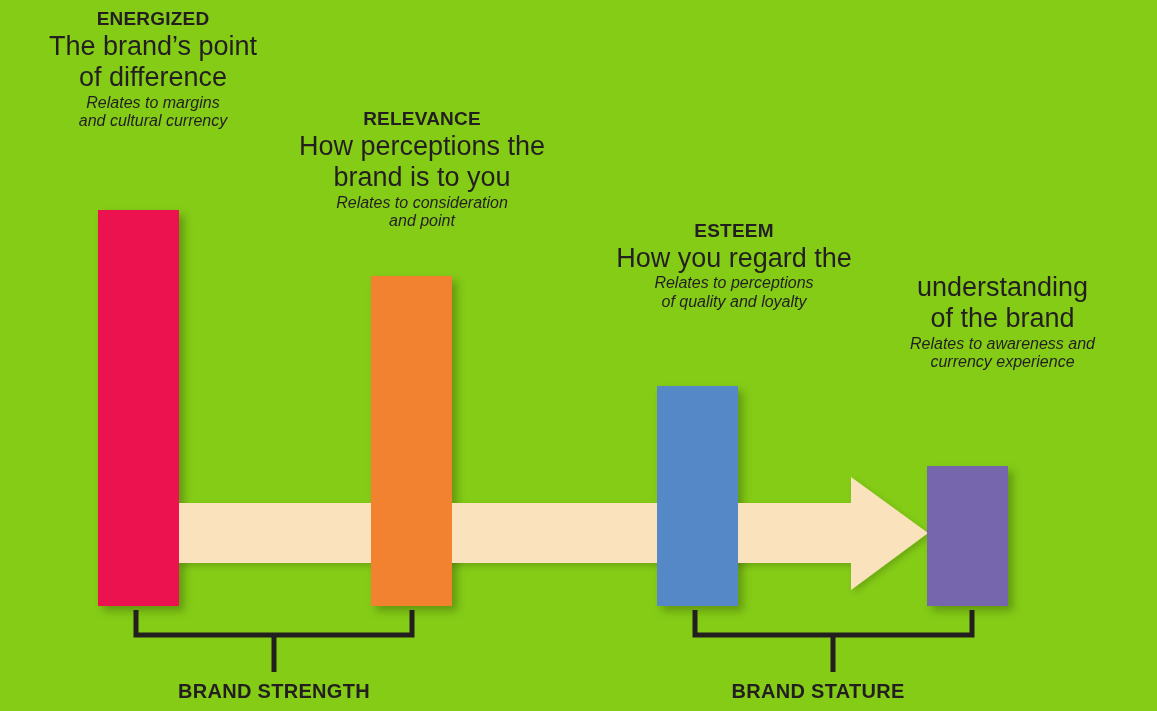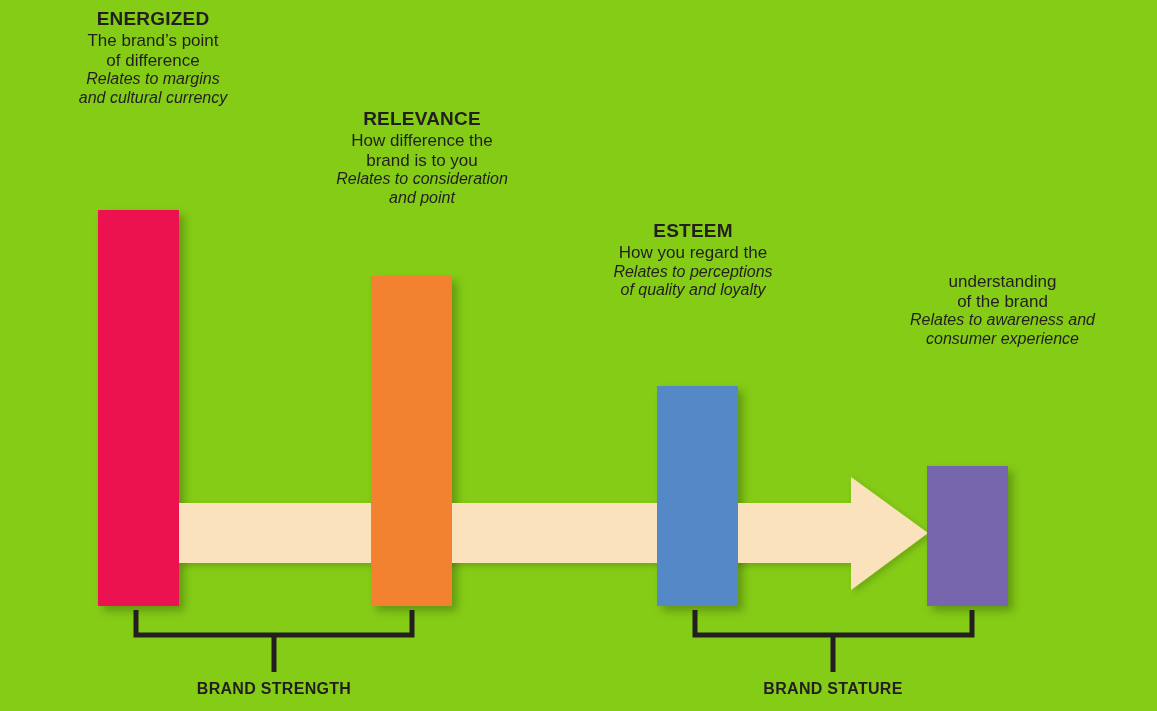--- a/index.html
+++ b/index.html
@@ -32,34 +32,34 @@
     color: #231f20;
   }
   .label-title {
     font-weight: bold;
     font-size: 19px;
     letter-spacing: 0.2px;
     display: block;
     margin-bottom: 1px;
   }
   .label-desc {
-    font-size: 17px;
+    font-size: 27px;
     display: block;
     font-weight: normal;
   }
   .label-rel {
     font-size: 16px;
     font-style: italic;
     display: block;
     font-weight: normal;
   }
   .axis-label {
     position: absolute;
     font-weight: bold;
-    font-size: 16px;
+    font-size: 20px;
     letter-spacing: 0.3px;
     color: #231f20;
     text-align: center;
     white-space: nowrap;
   }
 </style>
 </head>
 <body>
 
 <div id="canvas">
@@ -109,37 +109,37 @@
   <div class="label-block" style="left:8px; top:8px; width:290px;">
     <span class="label-title">ENERGIZED</span>
     <span class="label-desc">The brand’s point</span>
     <span class="label-desc">of difference</span>
     <span class="label-rel">Relates to margins</span>
     <span class="label-rel">and cultural currency</span>
   </div>
 
   <div class="label-block" style="left:272px; top:108px; width:300px;">
     <span class="label-title">RELEVANCE</span>
-    <span class="label-desc">How difference the</span>
+    <span class="label-desc">How perceptions the</span>
     <span class="label-desc">brand is to you</span>
     <span class="label-rel">Relates to consideration</span>
     <span class="label-rel">and point</span>
   </div>
 
-  <div class="label-block" style="left:548px; top:220px; width:290px;">
+  <div class="label-block" style="left:589px; top:220px; width:290px;">
     <span class="label-title">ESTEEM</span>
     <span class="label-desc">How you regard the</span>
     <span class="label-rel">Relates to perceptions</span>
     <span class="label-rel">of quality and loyalty</span>
   </div>
 
   <div class="label-block" style="left:855px; top:272px; width:295px;">
     <span class="label-desc">understanding</span>
     <span class="label-desc">of the brand</span>
     <span class="label-rel">Relates to awareness and</span>
-    <span class="label-rel">consumer experience</span>
+    <span class="label-rel">currency experience</span>
   </div>
 
   <div class="axis-label" style="left:124px; top:680px; width:300px;">BRAND STRENGTH</div>
 
-  <div class="axis-label" style="left:683px; top:680px; width:300px;">BRAND STATURE</div>
+  <div class="axis-label" style="left:668px; top:680px; width:300px;">BRAND STATURE</div>
 
 </div>
 
 </body></html>

